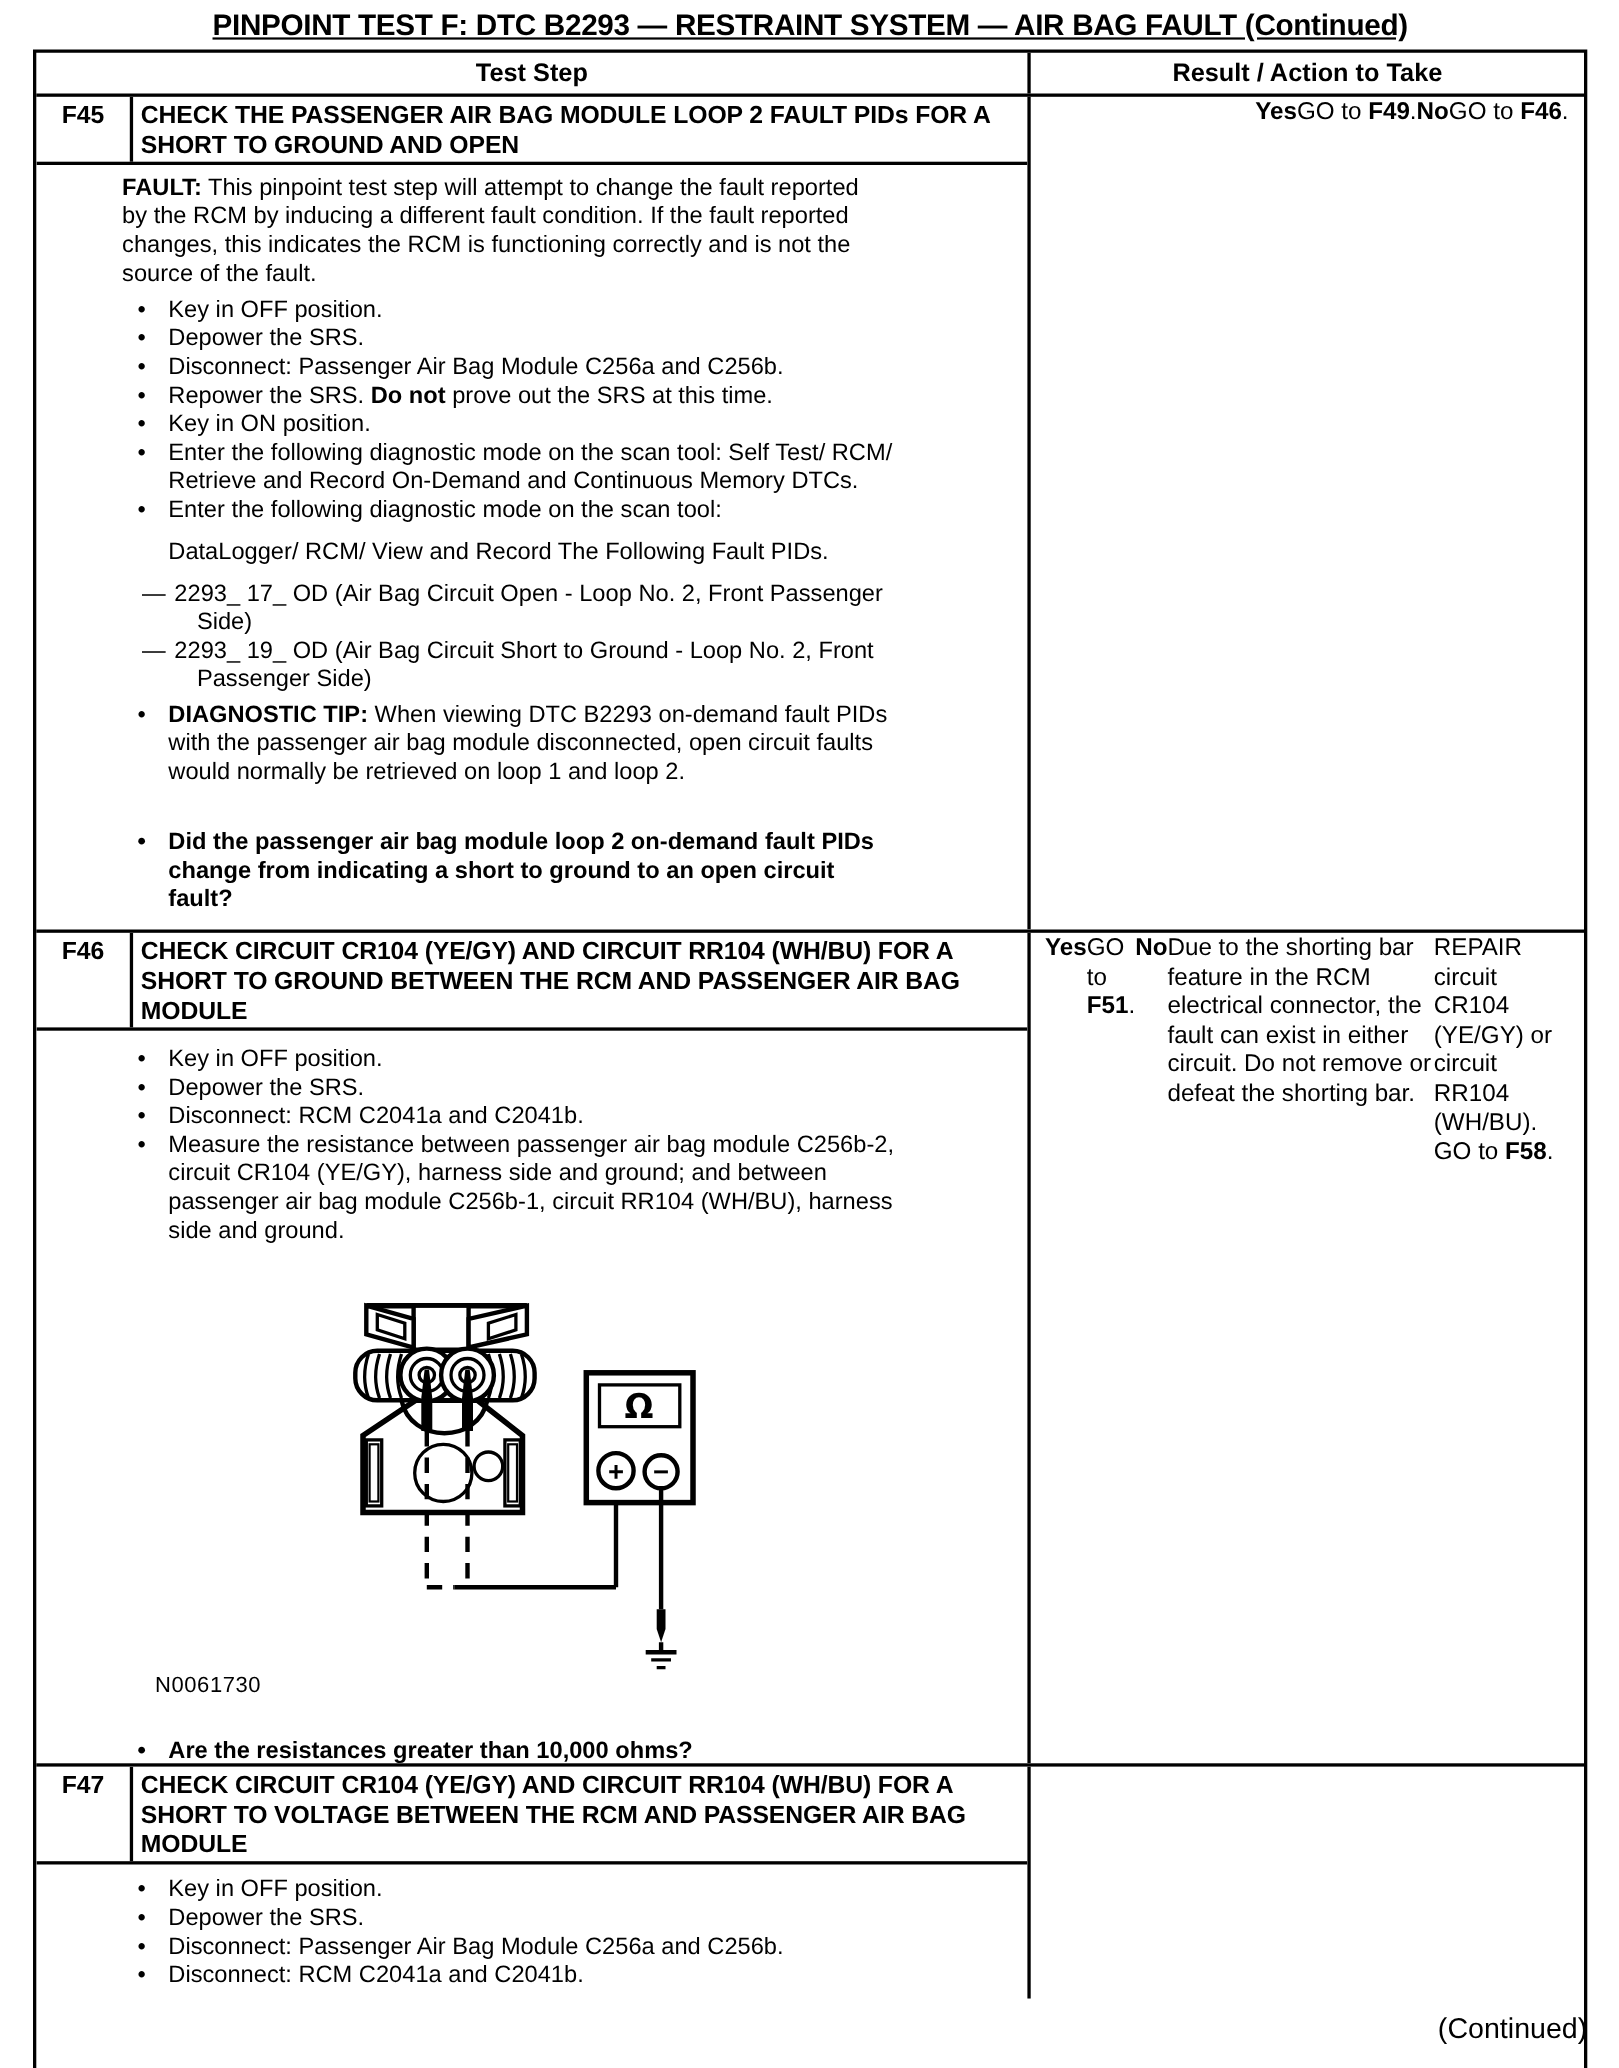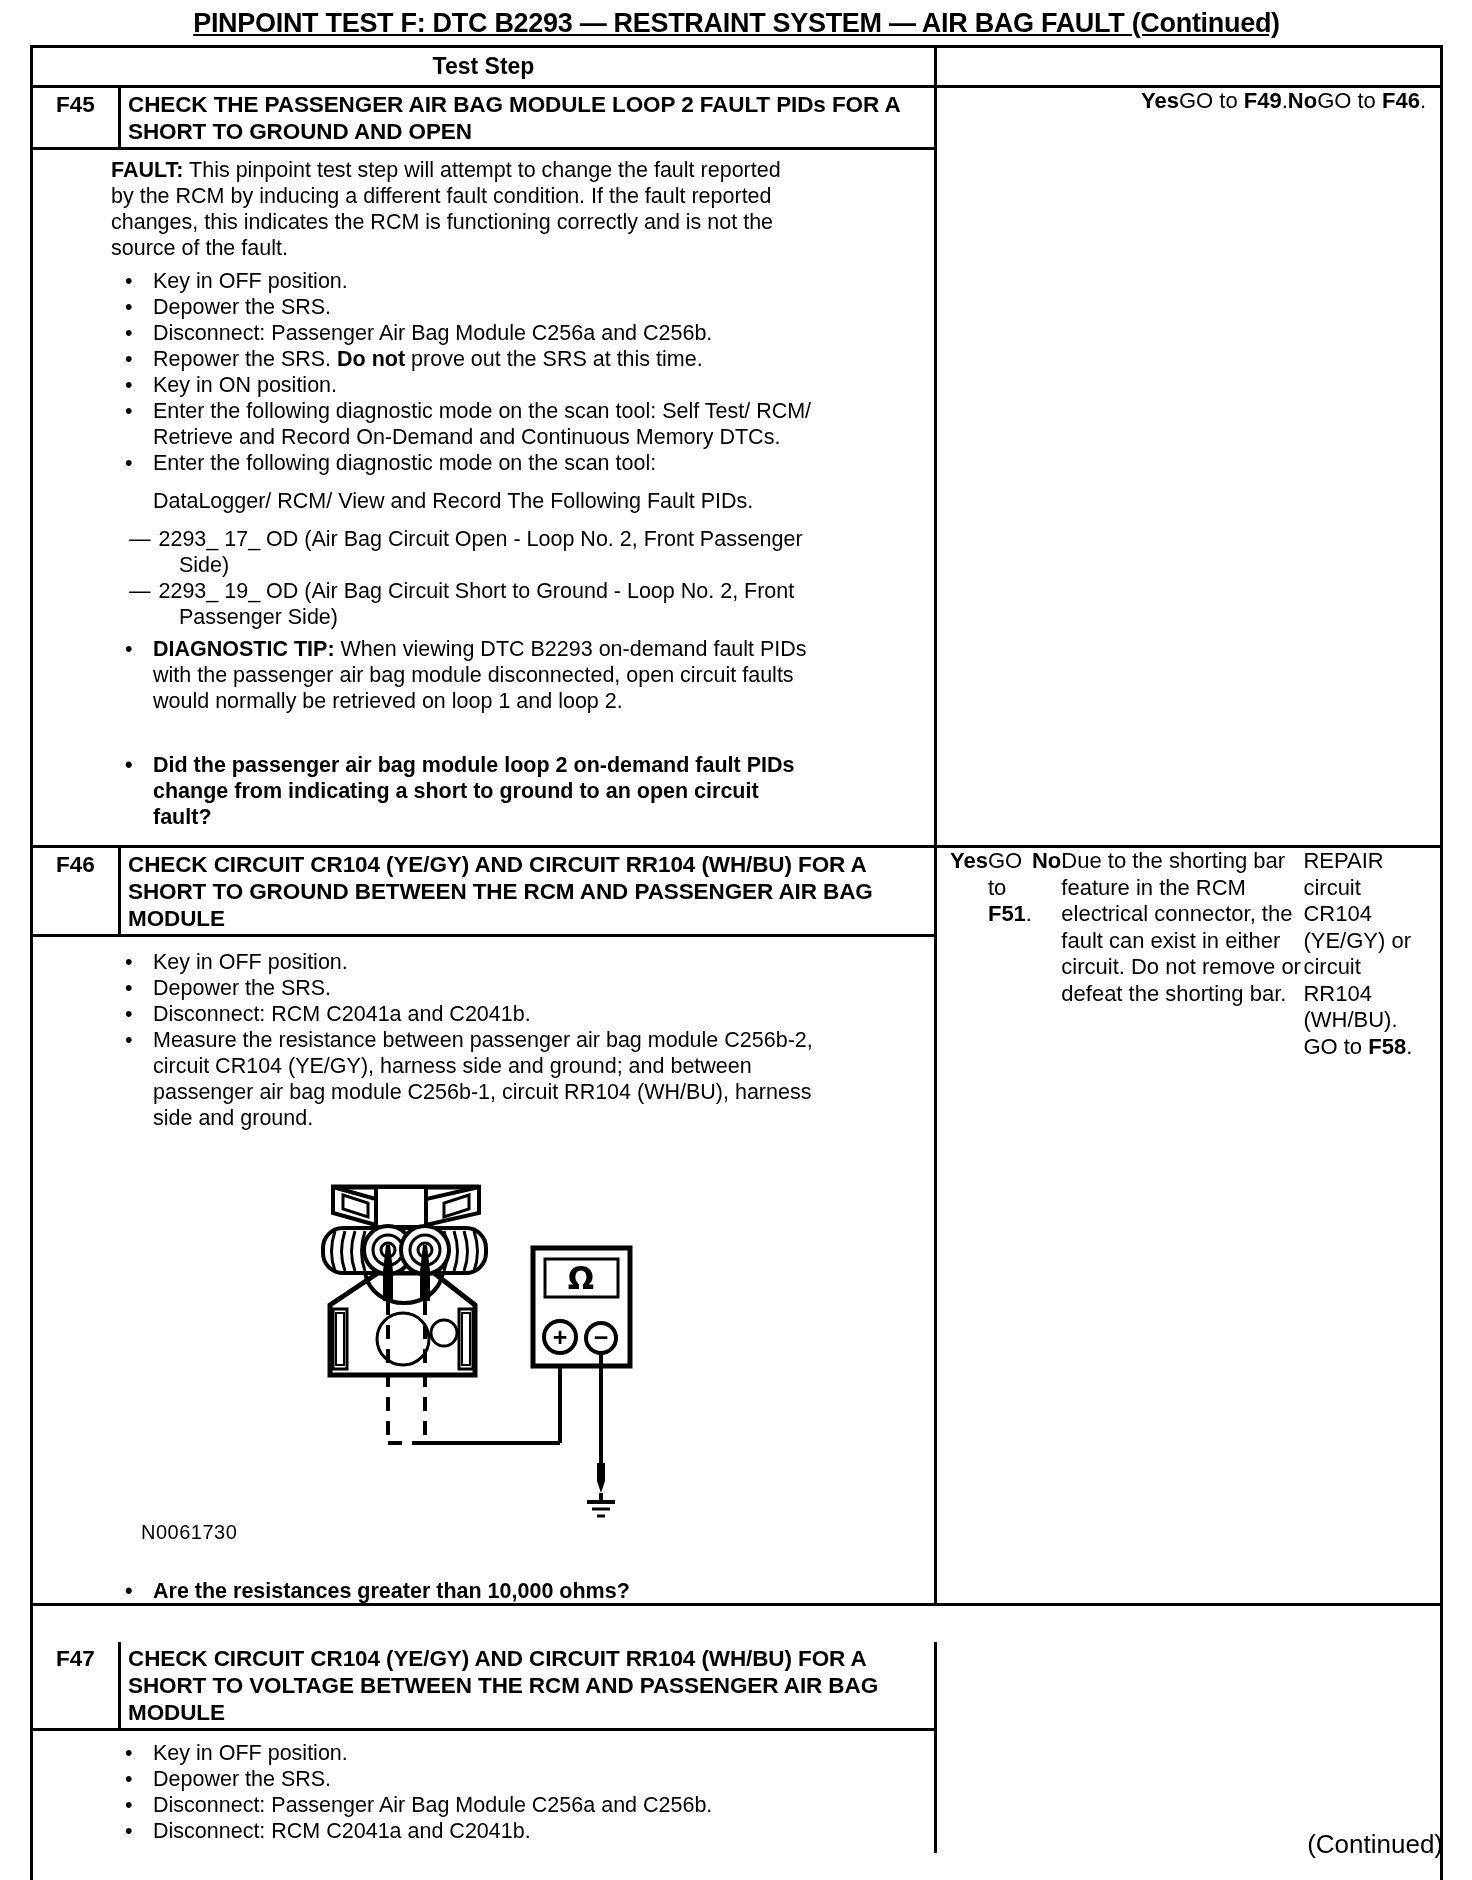--- a/index.html
+++ b/index.html
@@ -14,21 +14,21 @@
 
   .thead { display:flex; height:40px; border-bottom:3px solid #000; box-sizing:border-box;
            font-size:23px; font-weight:bold; }
   .th-left { width:904px; border-right:3px solid #000; box-sizing:border-box;
              display:flex; align-items:center; justify-content:center; }
   .th-right { flex:1; display:flex; align-items:center; justify-content:center; }
 
   .step { display:flex; box-sizing:border-box; overflow:hidden; }
   .row-f45 { height:760px; border-bottom:3px solid #000; }
   .row-f46 { height:758px; border-bottom:3px solid #000; }
-  .row-f47 { height:211px;margin-top:36px; }
+  .row-f47 { height:211px; }
 
   .col-left  { width:904px; border-right:3px solid #000; box-sizing:border-box;
                display:flex; flex-direction:column; overflow:hidden; }
   .col-right { flex:1; box-sizing:border-box; display:flex; flex-direction:row;
                justify-content:flex-end; padding:0 14px 10px 13px;
                font-size:22px; line-height:26.5px; overflow:hidden; }
 
   .title-bar { display:flex; border-bottom:3px solid #000; box-sizing:border-box;
                font-size:22.5px; font-weight:bold; line-height:27px; }
   .tb-2l { min-height:58px; } .tb-3l { min-height:86px; }
@@ -71,20 +71,21 @@
 <body>
 
 <div class="page">
 
   <div class="doc-title">PINPOINT TEST F: DTC B2293 — RESTRAINT SYSTEM — AIR BAG FAULT (Continued)</div>
 
   <div class="ptable">
 
     <div class="thead">
       <div class="th-left">Test Step</div>
+      <div class="th-right">Result / Action to Take</div>
     </div>
 
     <div class="step row-f45">
       <div class="col-left">
         <div class="title-bar tb-2l">
           <div class="num">F45</div>
           <div class="ttl">CHECK THE PASSENGER AIR BAG MODULE LOOP 2 FAULT PIDs FOR A SHORT TO GROUND AND OPEN</div>
         </div>
         <div class="body">
           <p class="note"><b>FAULT:</b> <span>This pinpoint test step will attempt to change the fault reported by the RCM by inducing a different fault condition. If the fault reported changes, this indicates the RCM is functioning correctly and is not the source of the fault.</span></p>

